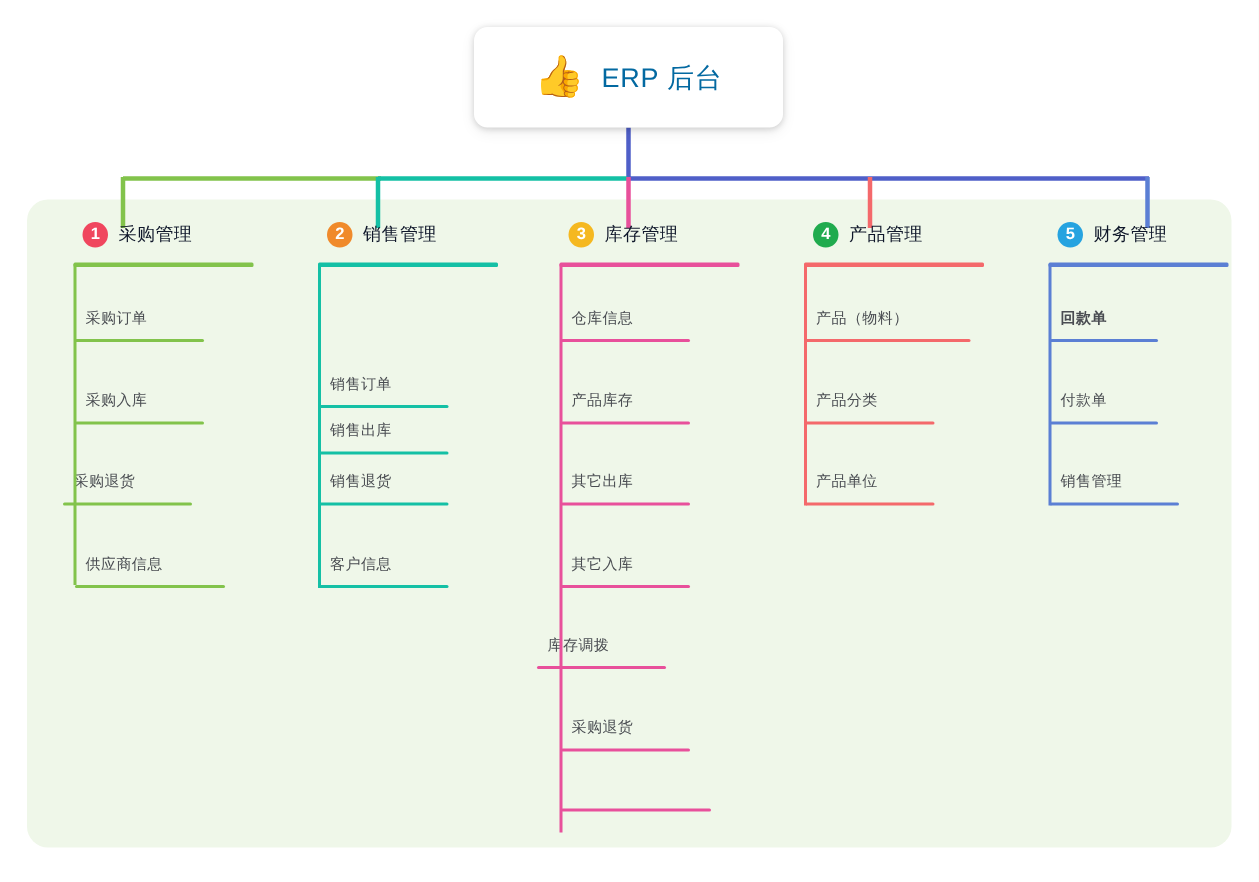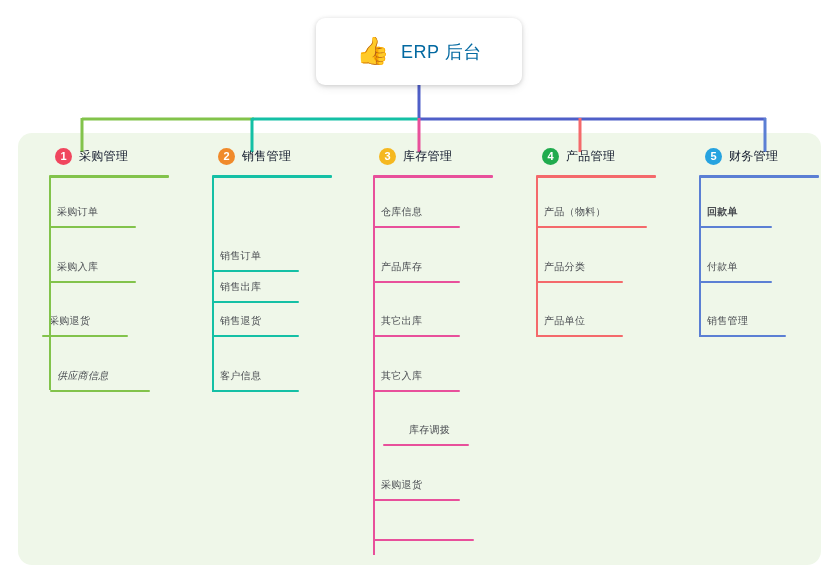--- a/index.html
+++ b/index.html
@@ -180,21 +180,21 @@
         <div class="leaf-rule" style="background: rgb(130, 195, 75); width: 86px; margin-left: 17px;"></div>
       </div>
       <div class="leaf" style="left: 33px; top: 259.5px;">
         <div class="leaf-label">采购入库</div>
         <div class="leaf-rule" style="background: rgb(130, 195, 75); width: 86px; margin-left: 17px;"></div>
       </div>
       <div class="leaf" style="left: 25px; top: 314px;">
         <div class="leaf-label">采购退货</div>
         <div class="leaf-rule" style="background: rgb(130, 195, 75); width: 86px; margin-left: 17px;"></div>
       </div>
-      <div class="leaf" style="left: 33px; top: 368.5px; font-style: italic;">
+      <div class="leaf" style="left: 33px; top: 368.5px;">
         <div class="leaf-label">供应商信息</div>
         <div class="leaf-rule" style="background: rgb(130, 195, 75); width: 100px; margin-left: 17px;"></div>
       </div>
       <div class="column" style="left: 196px;">
         <div class="col-head">
           <span class="badge" style="background: rgb(240, 138, 43);">2</span>
           <span class="col-title">销售管理</span>
         </div>
         <div class="col-rule" style="background: rgb(20, 192, 165); width: 120px; margin-left: 16px;"></div>
       </div>
@@ -230,21 +230,21 @@
         <div class="leaf-rule" style="background: rgb(232, 80, 155); width: 86px; margin-left: 17px;"></div>
       </div>
       <div class="leaf" style="left: 357px; top: 314px;">
         <div class="leaf-label">其它出库</div>
         <div class="leaf-rule" style="background: rgb(232, 80, 155); width: 86px; margin-left: 17px;"></div>
       </div>
       <div class="leaf" style="left: 357px; top: 368.5px;">
         <div class="leaf-label">其它入库</div>
         <div class="leaf-rule" style="background: rgb(232, 80, 155); width: 86px; margin-left: 17px;"></div>
       </div>
-      <div class="leaf" style="left: 366px; top: 423px; text-align: center;">
+      <div class="leaf" style="left: 341px; top: 423px;">
         <div class="leaf-label">库存调拨</div>
         <div class="leaf-rule" style="background: rgb(232, 80, 155); width: 86px; margin-left: 17px;"></div>
       </div>
       <div class="leaf" style="left: 357px; top: 477.5px;">
         <div class="leaf-label">采购退货</div>
         <div class="leaf-rule" style="background: rgb(232, 80, 155); width: 86px; margin-left: 17px;"></div>
       </div>
       <div class="leaf" style="left: 357px; top: 532px;">
         <div class="leaf-rule" style="background: rgb(232, 80, 155); width: 100px; margin-left: 17px;"></div>
       </div>

